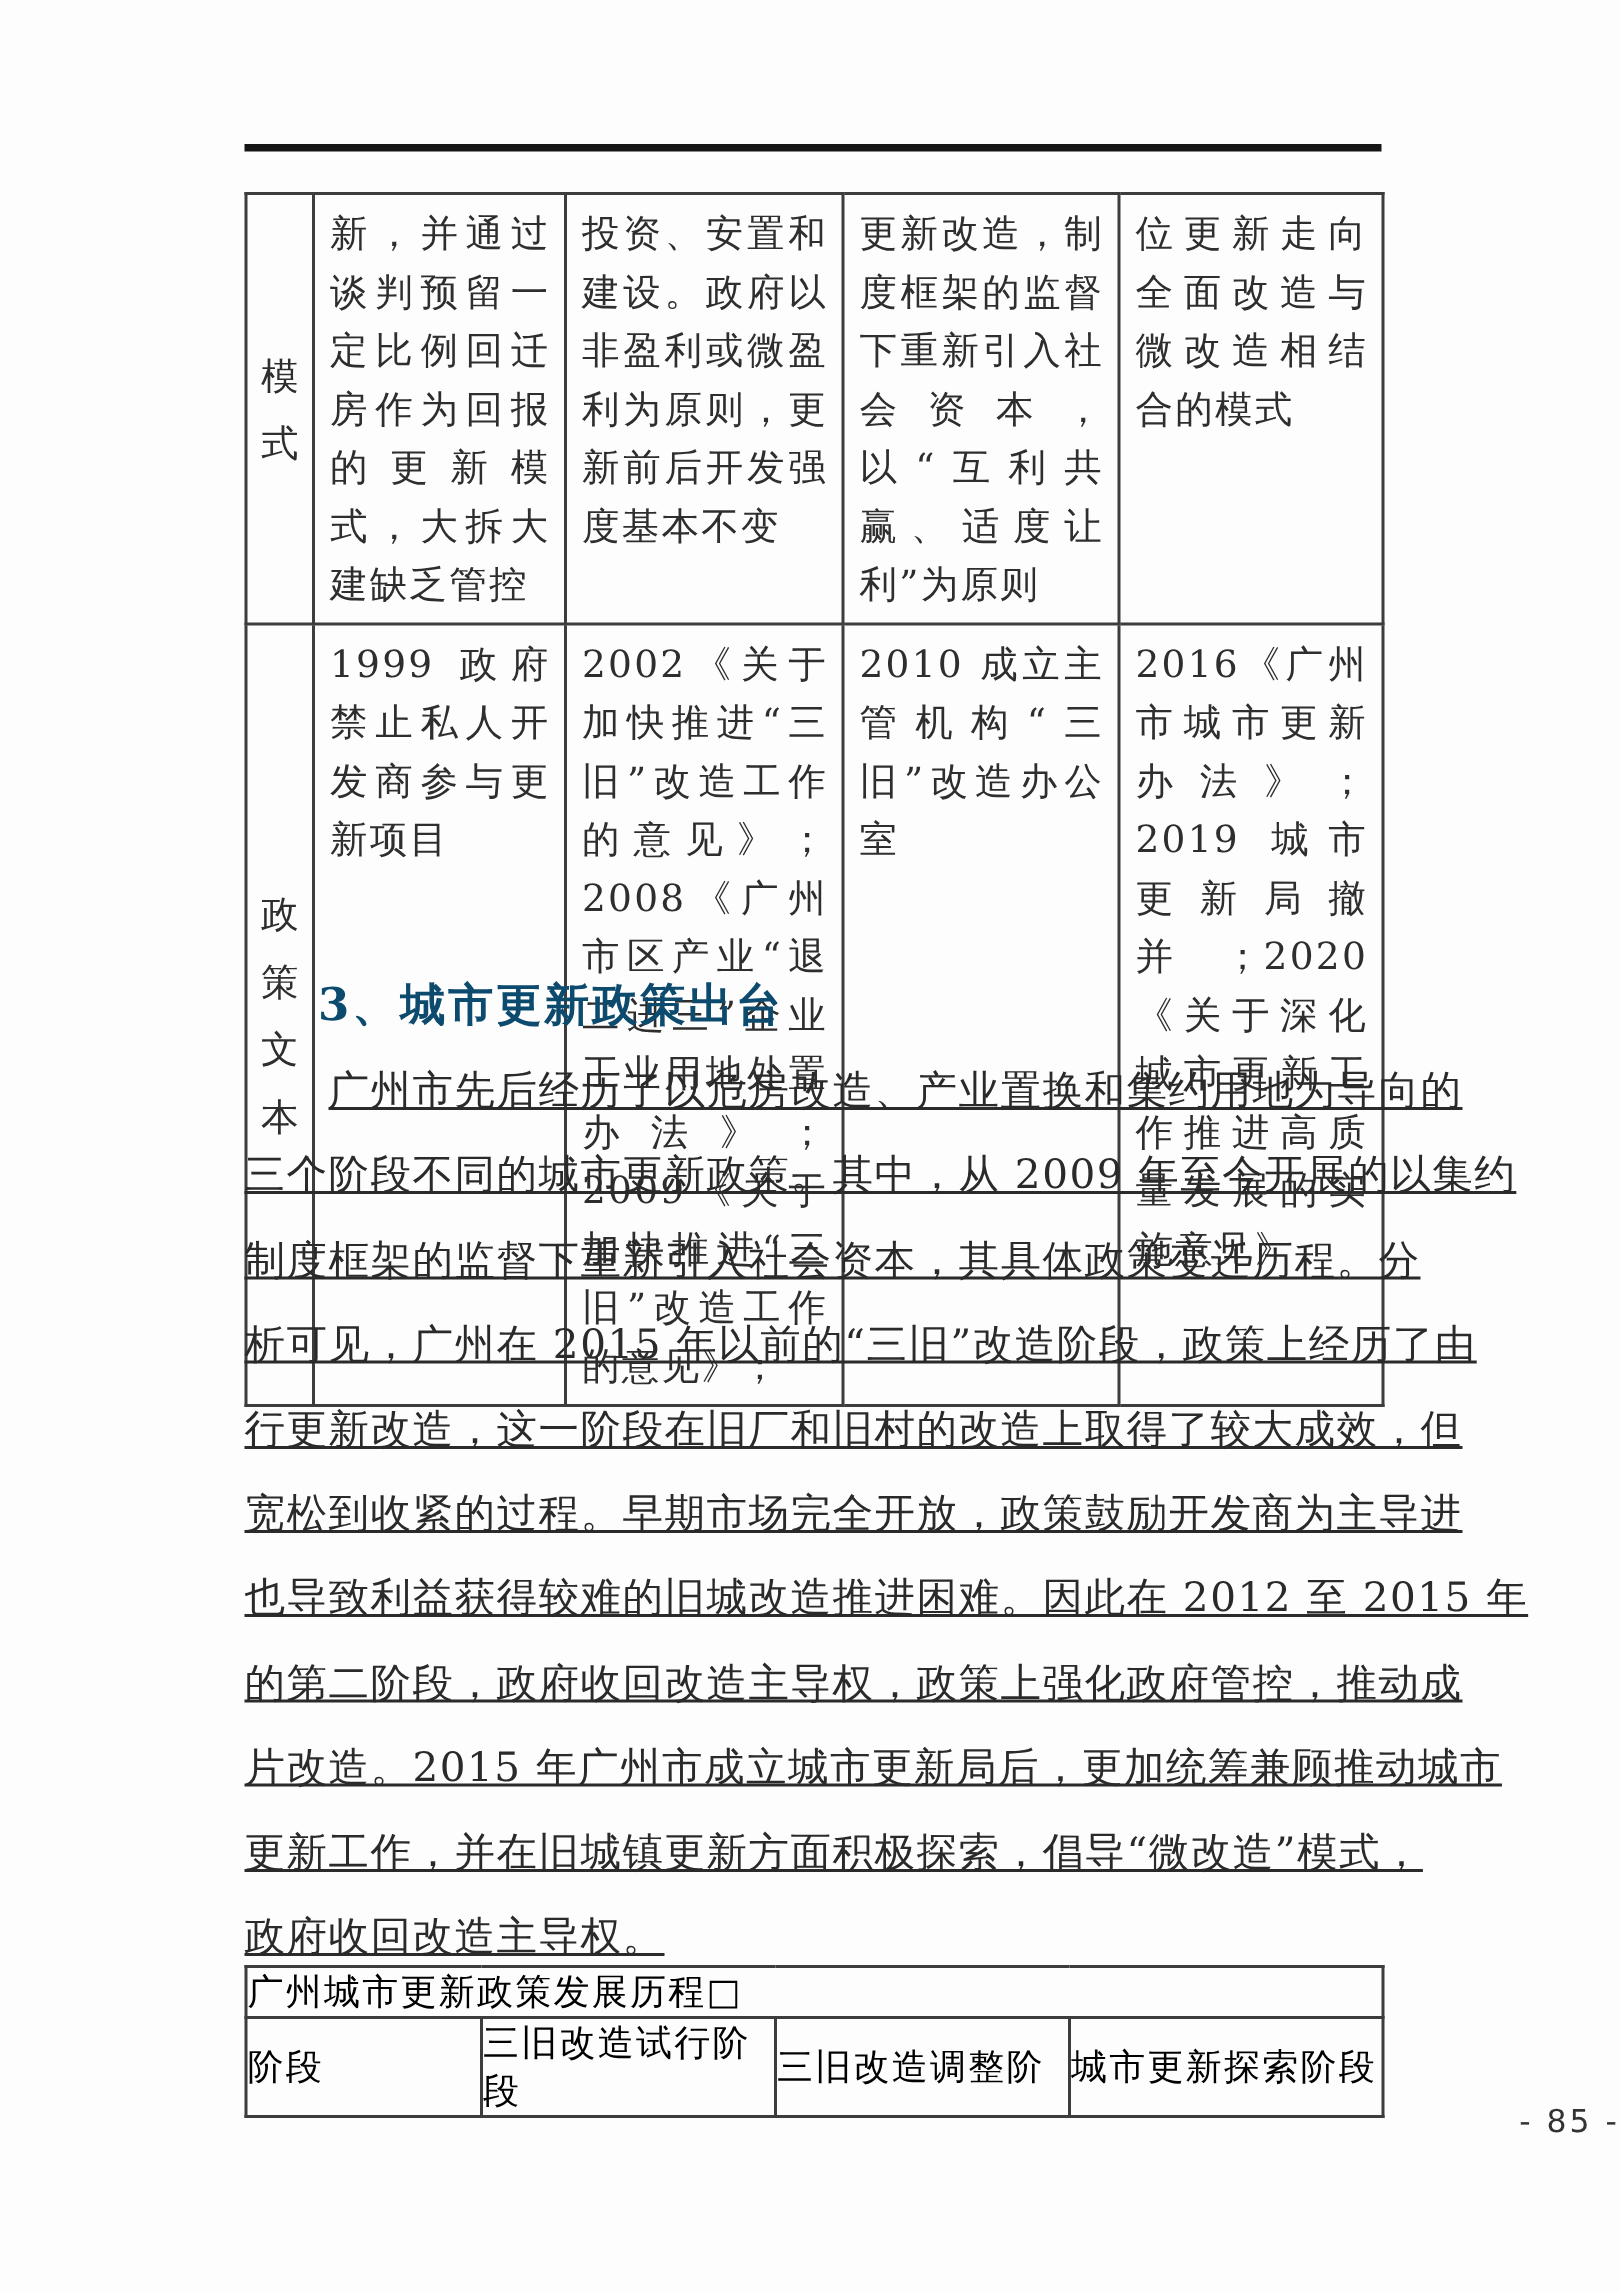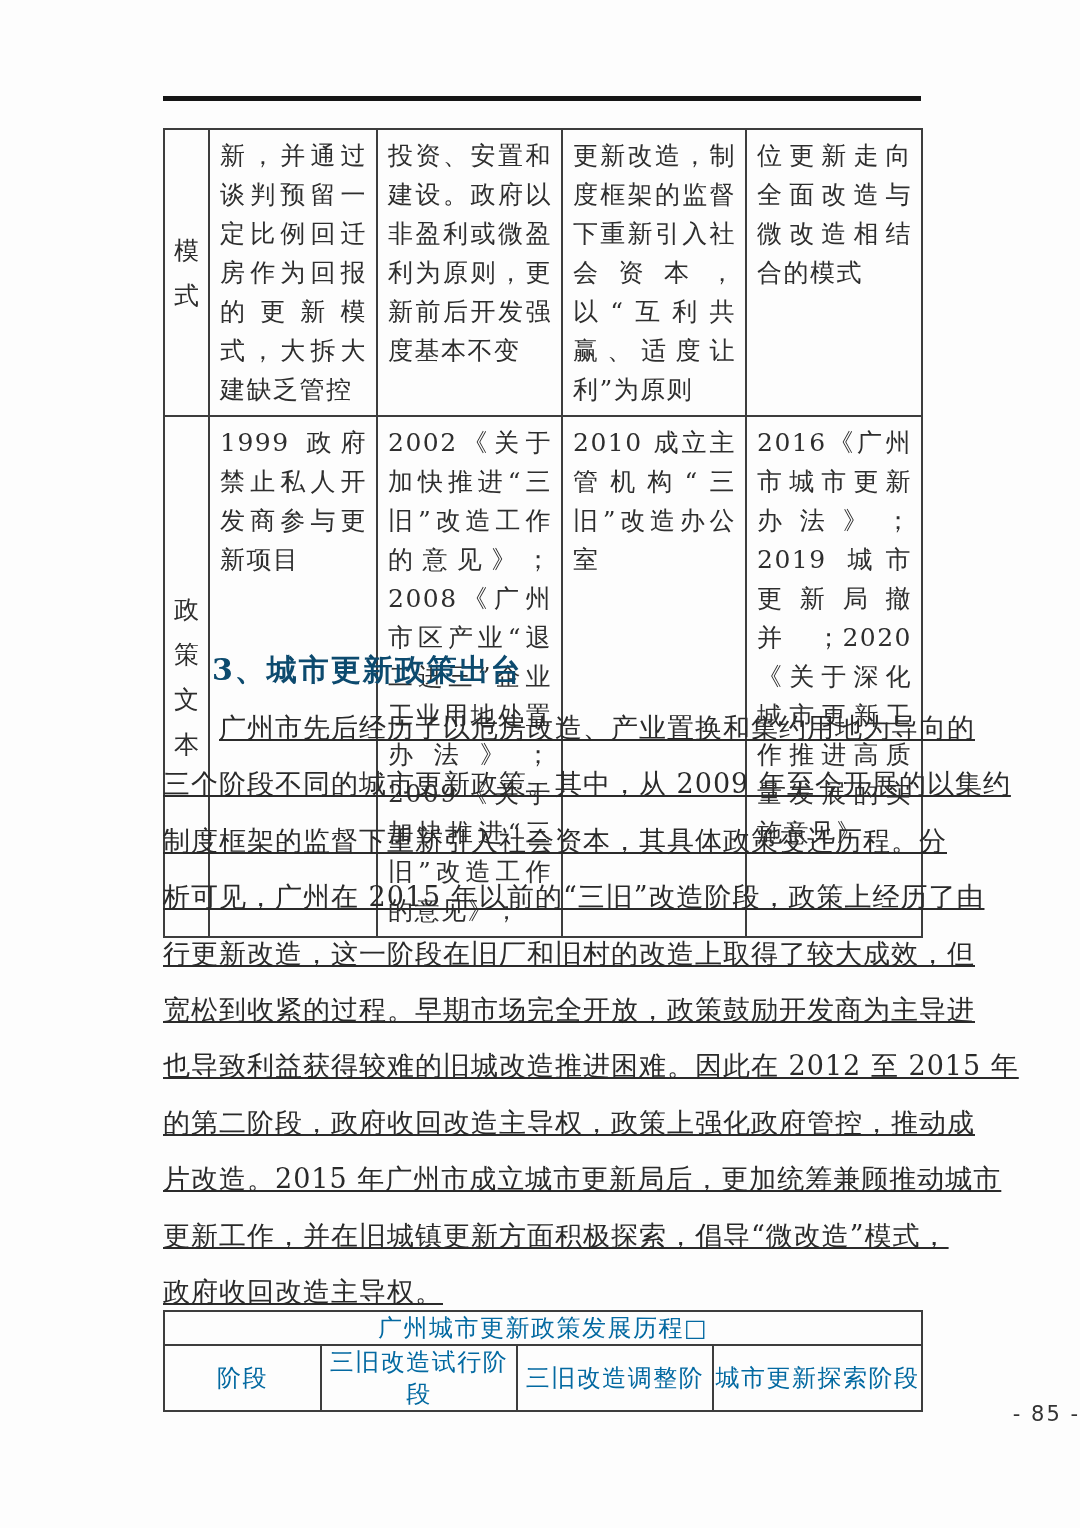--- a/index.html
+++ b/index.html
@@ -92,24 +92,23 @@
     position: absolute;
     left: 163px;
     top: 1310px;
     width: 758px;
     border-collapse: collapse;
     table-layout: fixed;
   }
   table.bottom-table td {
     border: 2px solid #3d3d3d;
     font-size: 24px;
-    text-align: center;
     vertical-align: middle;
     letter-spacing: 1.5px;
-    color: #0369a1;
+    color: #000000;
     padding: 0;
   }
   table.bottom-table td.title-cell { height: 30px; }
   table.bottom-table td.header-cell { height: 37px; }
   
   .page-number {
     position: absolute;
     left: 0;
     top: 1402px;
     width: 100%;

